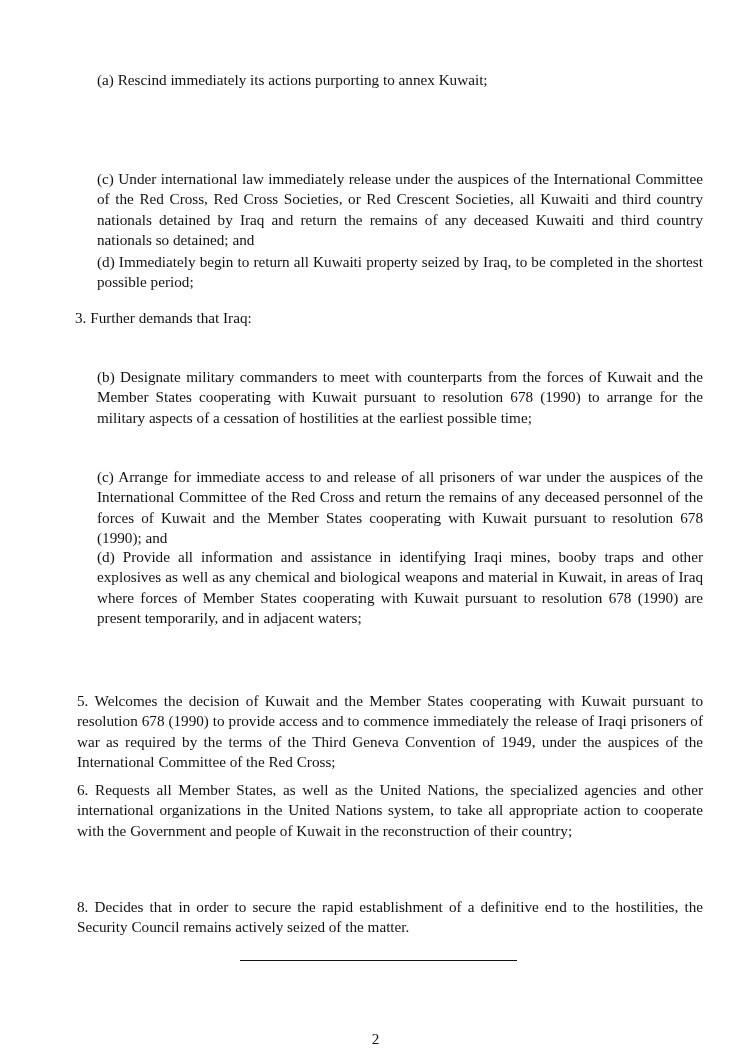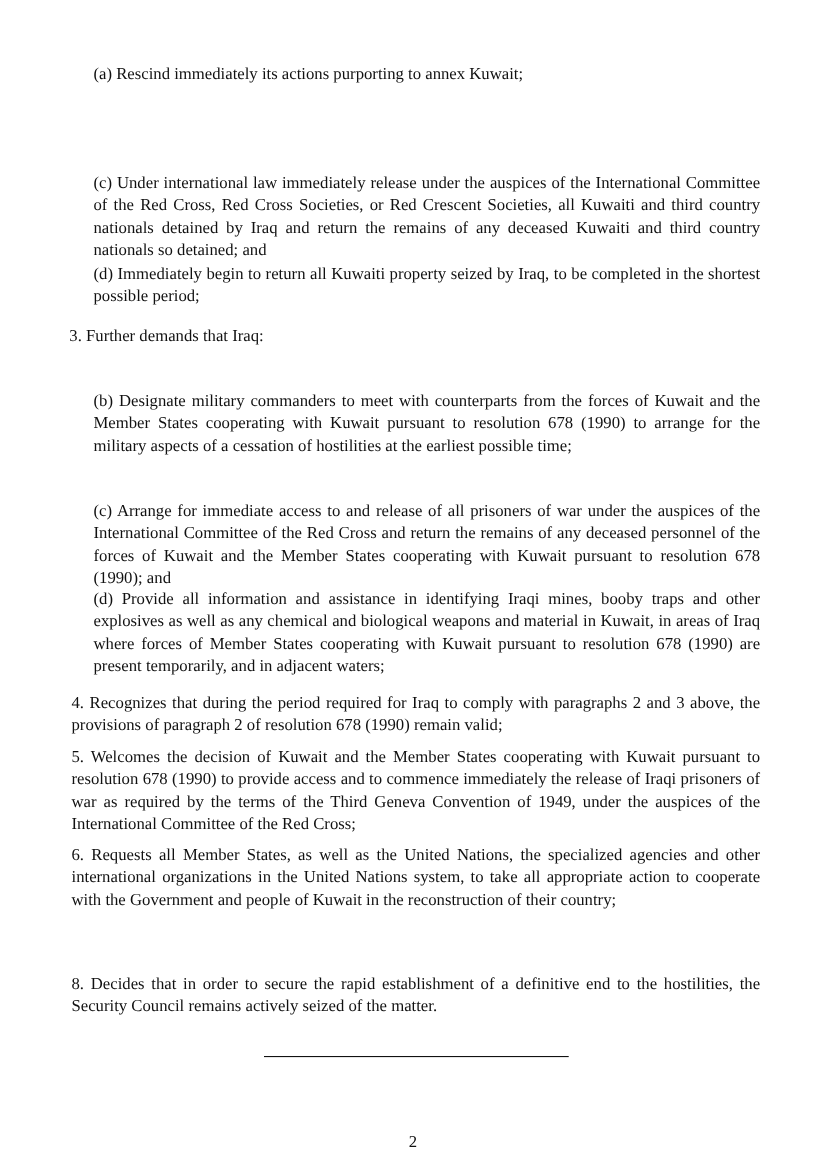--- a/index.html
+++ b/index.html
@@ -1,35 +1,34 @@
 <!DOCTYPE html>
 <html><head>
 <meta charset="utf-8">
 <style>
   html, body { margin: 0; padding: 0; background: #ffffff; }
   body { width: 751px; height: 1058px; position: relative; overflow: hidden;
          font-family: "Liberation Serif", "DejaVu Serif", serif; color: #111; }
   .page { position: absolute; left: 0; top: 0; width: 751px; height: 1058px; }
-  .p { position: absolute; font-size: 15.2px; line-height: 20.4px; text-align: justify; margin: 0; }
+  .p { position: absolute; font-size: 15.2px; line-height: 20.4px; text-align: justify; margin: 12px; }
   .p.sub { left: 85px; width: 606px; }
   .p.num { left: 65px; width: 626px; }
   .rule { position: absolute; left: 240px; top: 960px; width: 277px; height: 0; border-top: 1.5px solid #111; }
   .pagenum { position: absolute; left: 0; width: 751px; top: 1030px; text-align: center; font-size: 15.2px; }
 </style>
 </head>
 <body>
 
 <div class="page">
   <p class="p sub" style="top:58px">(a) Rescind immediately its actions purporting to annex Kuwait;</p>
   <p class="p sub" style="top:240px">(d) Immediately begin to return all Kuwaiti property seized by Iraq, to be completed in the shortest possible period;</p>
   <p class="p sub" style="top:157px">(c) Under international law immediately release under the auspices of the International Committee of the Red Cross, Red Cross Societies, or Red Crescent Societies, all Kuwaiti and third country nationals detained by Iraq and return the remains of any deceased Kuwaiti and third country nationals so detained; and</p>
   <p class="p num" style="top:296px; left:63px;">3. Further demands that Iraq:</p>
   <p class="p sub" style="top:355px">(b) Designate military commanders to meet with counterparts from the forces of Kuwait and the Member States cooperating with Kuwait pursuant to resolution 678 (1990) to arrange for the military aspects of a cessation of hostilities at the earliest possible time;</p>
   <p class="p sub" style="top:455px">(c) Arrange for immediate access to and release of all prisoners of war under the auspices of the International Committee of the Red Cross and return the remains of any deceased personnel of the forces of Kuwait and the Member States cooperating with Kuwait pursuant to resolution 678 (1990); and</p>
   <p class="p sub" style="top:535px">(d) Provide all information and assistance in identifying Iraqi mines, booby traps and other explosives as well as any chemical and biological weapons and material in Kuwait, in areas of Iraq where forces of Member States cooperating with Kuwait pursuant to resolution 678 (1990) are present temporarily, and in adjacent waters;</p>
-  <p class="p num" style="top:630px">4. Recognizes that during the period required for Iraq to comply with paragraphs 2 and 3 above, the provisions of paragraph 2 of resolution 678 (1990) remain valid;</p>
   <p class="p num" style="top:679px">5. Welcomes the decision of Kuwait and the Member States cooperating with Kuwait pursuant to resolution 678 (1990) to provide access and to commence immediately the release of Iraqi prisoners of war as required by the terms of the Third Geneva Convention of 1949, under the auspices of the International Committee of the Red Cross;</p>
   <p class="p num" style="top:768px">6. Requests all Member States, as well as the United Nations, the specialized agencies and other international organizations in the United Nations system, to take all appropriate action to cooperate with the Government and people of Kuwait in the reconstruction of their country;</p>
   <p class="p num" style="top:885px">8. Decides that in order to secure the rapid establishment of a definitive end to the hostilities, the Security Council remains actively seized of the matter.</p>
 
   <div class="rule"></div>
   <div class="pagenum">2</div>
 </div>
 
 </body></html>

